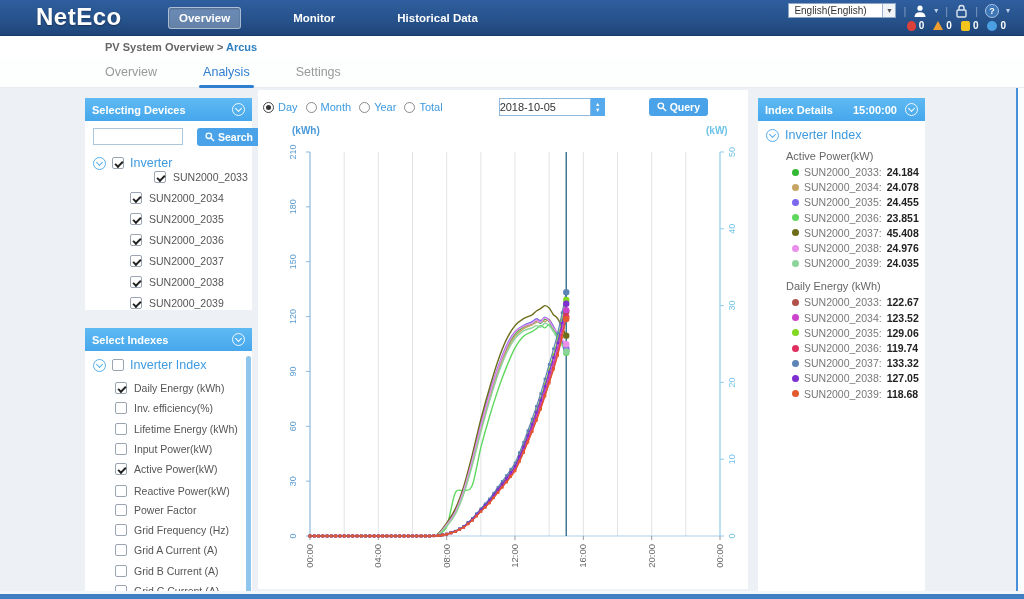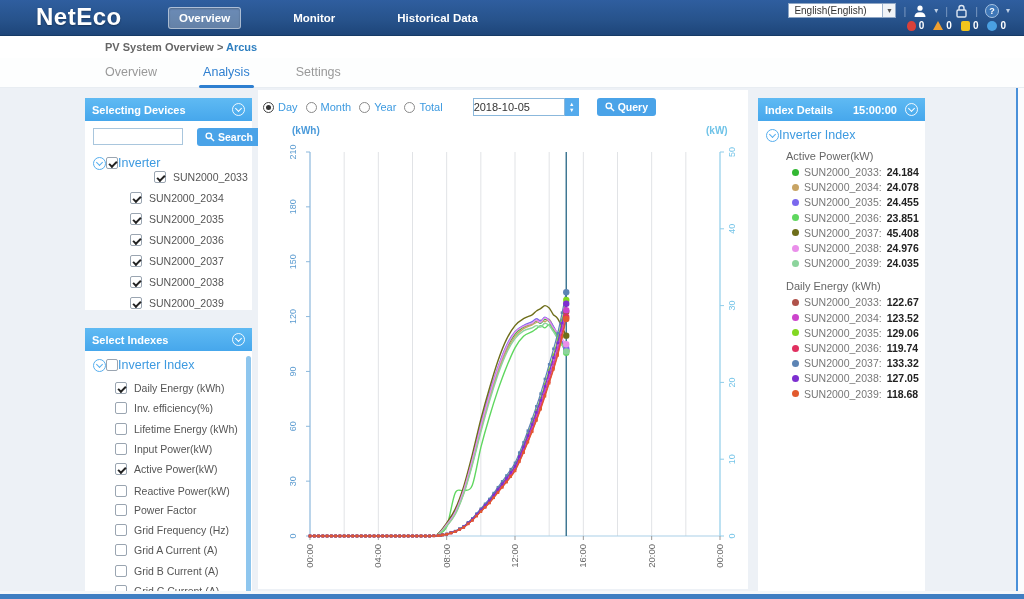--- a/index.html
+++ b/index.html
@@ -68,30 +68,30 @@
     position:relative; flex:none; }
   .radio.sel { border-color:#444; }
   .radio.sel::after { content:""; position:absolute; left:2px; top:2px; width:5px; height:5px;
     border-radius:50%; background:#333; }
 
   
   .search-row { position:absolute; left:8px; top:30px; display:flex; gap:14px; }
   .search-input { width:90px; height:17px; border:1px solid #a9c6dd; background:#fff; font-size:10px; padding:0 3px; }
   .btn-blue { height:18px; background:#4aa3e8; border-radius:3px; color:#fff; font-size:10.5px; font-weight:bold;
     display:flex; align-items:center; justify-content:center; gap:3px; padding:0 8px; cursor:pointer; border:none; }
-  .tree-group { position:absolute; display:flex; align-items:center; }
+  .tree-group { position:absolute; display:flex; align-items:center; gap:6px; }
   .tree-group .glabel { color:#3d9ae0; font-size:12.5px; }
   .dev-row { position:absolute; left:45px; display:flex; align-items:center; gap:7px; }
   .dev-row .dlabel { font-size:10.5px; color:#555; }
   .idx-row { position:absolute; left:30px; display:flex; align-items:center; gap:7px; }
   .idx-row .dlabel { font-size:10.5px; color:#555; }
   .vthumb { position:absolute; right:1px; width:5px; background:#8ec6ee; border-radius:3px; }
 
   
-  .ctrl-row { position:absolute; left:5px; top:8px; display:flex; align-items:center; }
+  .ctrl-row { position:absolute; left:5px; top:8px; display:flex; align-items:center;gap:26px; }
   .period { display:flex; align-items:center; gap:4px; margin-right:8px; }
   .period .plabel { color:#3d9ae0; font-size:11px; }
   .date-box { display:flex; margin-left:22px; }
   .date-input { width:92px; height:18px; border:1px solid #8bb8dc; background:#fff; font-size:11px;
     color:#333; display:flex; align-items:center; }
   .spinner { width:14px; height:18px; background:#54aaec; display:flex; flex-direction:column;
     align-items:center; justify-content:center; color:#fff; font-size:5.5px; line-height:6px; cursor:pointer; }
   .query-btn { margin-left:18px; }
 
   

